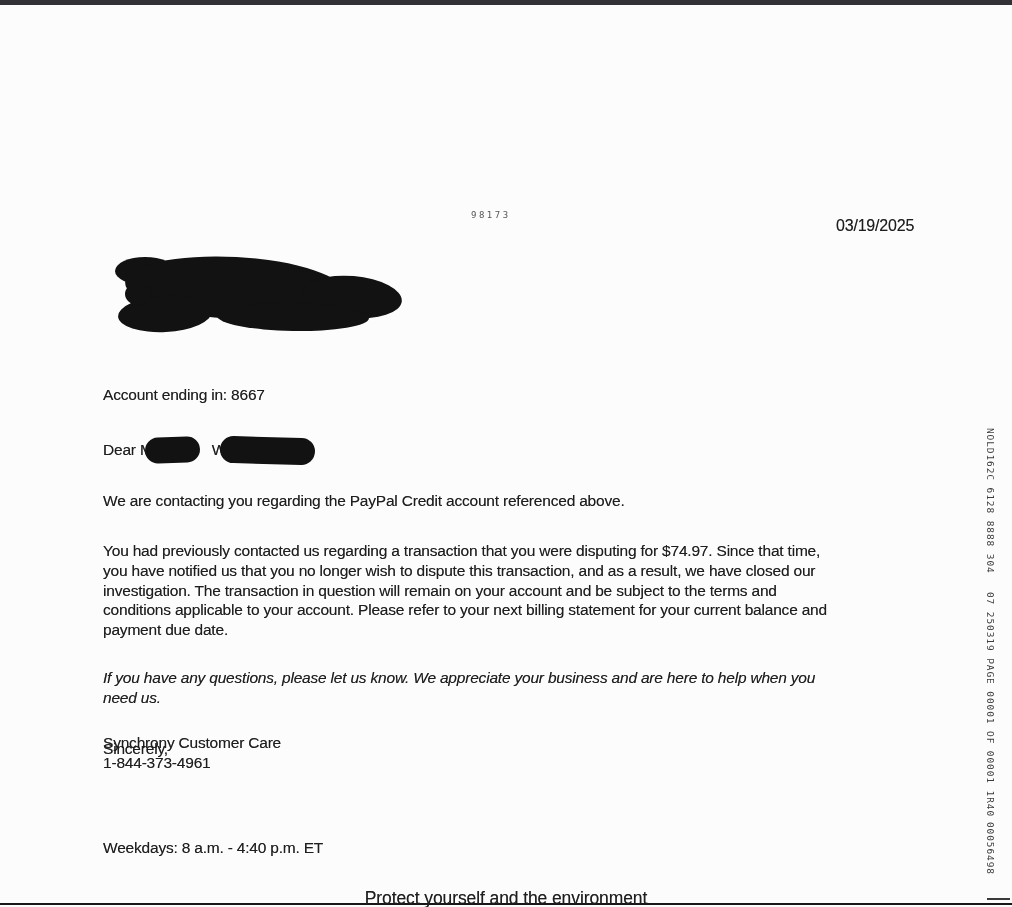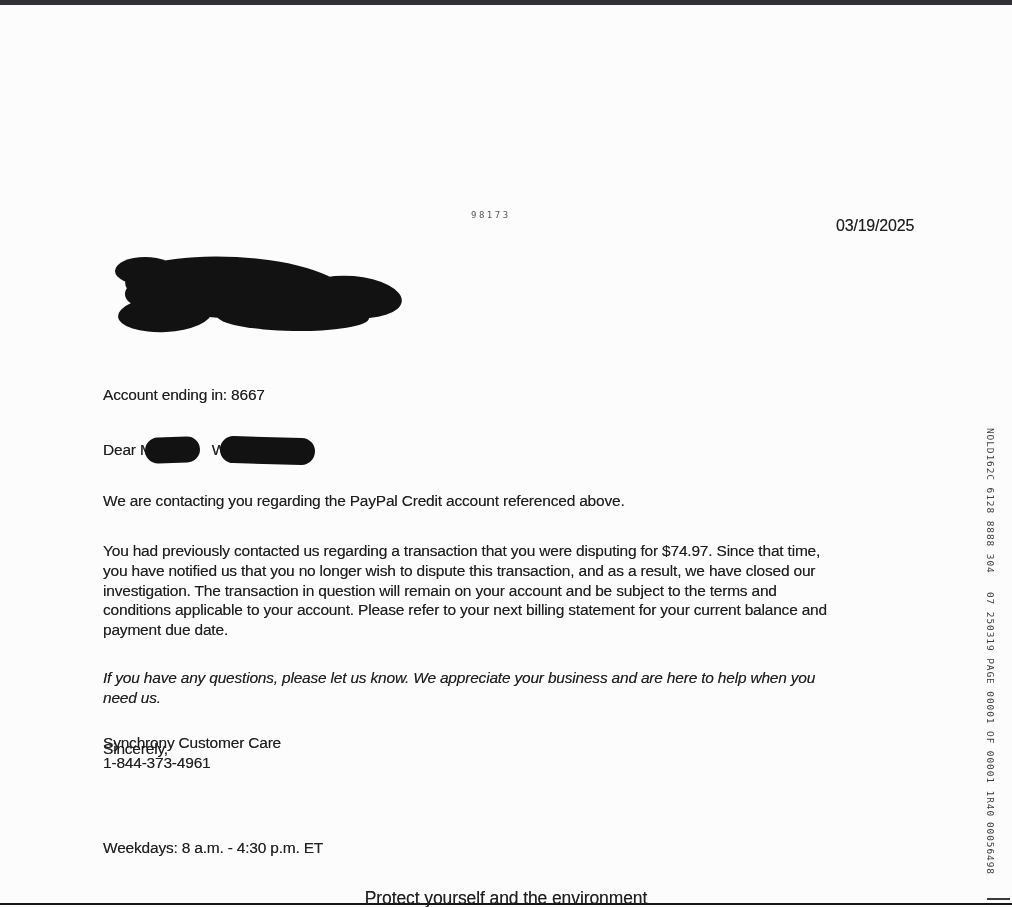--- a/index.html
+++ b/index.html
@@ -125,21 +125,21 @@
 payment due date.</div>
 
   <div class="line-block para3 scan-text">If you have any questions, please let us know. We appreciate your business and are here to help when you
 need us.</div>
 
   <div class="line-block closing scan-text">Sincerely,</div>
 
   <div class="line-block signature scan-text">Synchrony Customer Care
 1-844-373-4961</div>
 
-  <div class="line-block hours scan-text">Weekdays: 8 a.m. - 4:30 p.m. ET</div>
+  <div class="line-block hours scan-text">Weekdays: 8 a.m. - 4:40 p.m. ET</div>
 
   <div class="footer-heading scan-text">Protect yourself and the environment</div>
 
   <div class="bottom-rule"></div>
   <div class="corner-dash"></div>
 
   <div class="vcode vcode-1">NOLD162C 6128 8888 304</div>
   <div class="vcode vcode-2">07 250319 PAGE 00001 OF 00001 1R40</div>
   <div class="vcode vcode-3">00056498</div>
 

